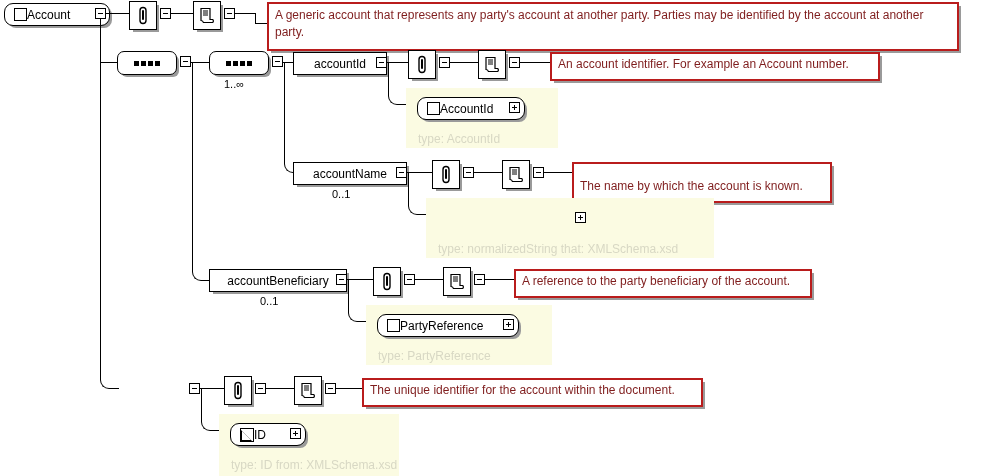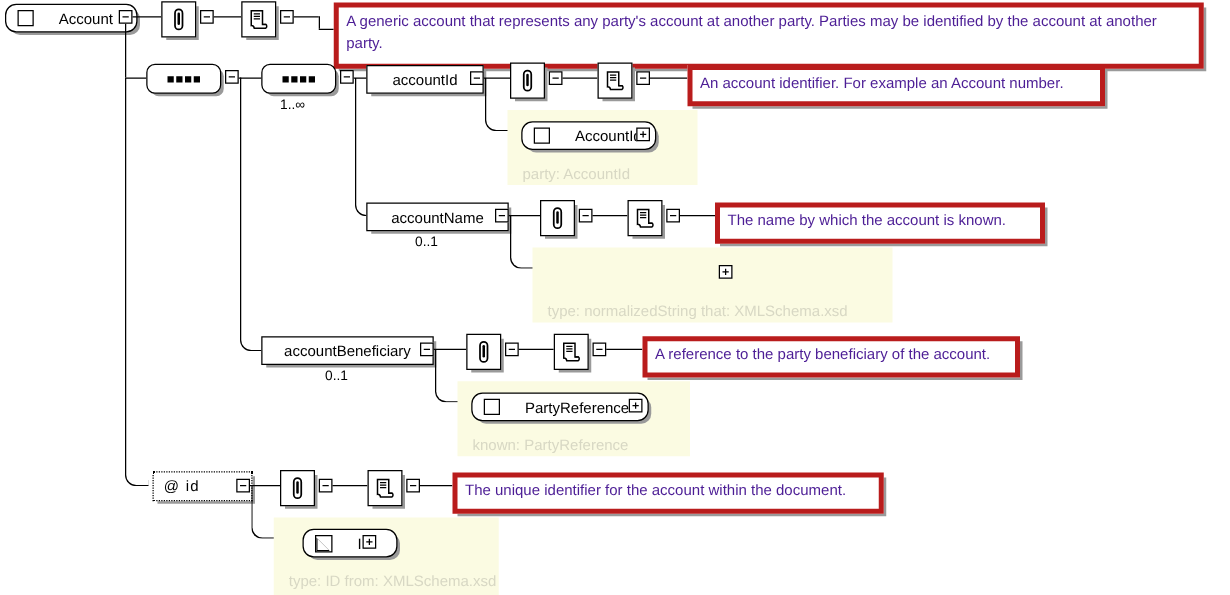--- a/index.html
+++ b/index.html
@@ -27,42 +27,42 @@
   .elbox{position:absolute;border:1px solid #000;background:#fff;
          font-size:12px;color:#000;display:flex;align-items:center;justify-content:center;
          padding:0 7px;white-space:nowrap;}
 
   
   .attrbox{position:absolute;border:1px dotted #000;background:#fff;font-size:12px;
            display:flex;align-items:center;padding:0 8px;white-space:nowrap;letter-spacing:1px;}
 
   
   .octa{position:absolute;border:1px solid #000;background:#fff;border-radius:9px;
-        display:flex;align-items:center;gap:20px;padding:0 9px;font-size:12px;white-space:nowrap;}
+        display:flex;align-items:center;gap:0;padding:0 9px;font-size:12px;white-space:nowrap;}
 
   
   .seq{position:absolute;border:1px solid #000;background:#fff;border-radius:7px;
        display:flex;align-items:center;justify-content:center;}
   .seq .dots{display:flex;align-items:center;}
   .seq .dots i{display:block;width:5px;height:5px;background:#000;margin:0 1px;}
 
   
   .ic-sq{width:11px;height:11px;border:1px solid #000;background:#fff;flex:0 0 auto;}
   .ic-simple{width:12px;height:12px;border:1px solid #000;background:#fff;flex:0 0 auto;position:relative;overflow:hidden;}
   .ic-simple::after{content:"";position:absolute;left:0;bottom:0;width:0;height:0;
         border-left:11px solid #000;border-top:11px solid transparent;}
   .ic-simple::before{content:"";position:absolute;left:1px;bottom:1px;width:0;height:0;
         border-left:9px solid #fff;border-top:9px solid transparent;z-index:2;}
 
   
   .sqic{position:absolute;width:26px;height:27px;border:1px solid #000;background:#fff;
         display:flex;align-items:center;justify-content:center;}
 
   
-  .anno{position:absolute;border:4px solid #b91c1c;background:#fff;font-size:12px;color:#4c1d95;
+  .anno{position:absolute;border:2px solid #b91c1c;background:#fff;font-size:12px;color:#7f1d1d;
         padding:3px 5px 2px 6px;line-height:17px;}
 
   
   .tpanel{position:absolute;background:#fbfbe2;}
   .tlabel{position:absolute;font-size:12px;color:#d8d8c4;white-space:nowrap;}
 
   
   .card{position:absolute;font-size:11px;color:#000;white-space:nowrap;}
 </style>
 </head>
@@ -166,21 +166,21 @@
   <div class="anno shadow" style="left:550px;top:52px;width:315px;height:21px;padding-top:2px;">
     <span>An account identifier. For example an Account number.</span>
   </div>
 
   <div class="tpanel" style="left:406px;top:88px;width:152px;height:60px;"></div>
   <div class="octa shadow" style="left:417px;top:97px;width:88px;height:21px;">
     <span class="ic-sq"></span>
     <span>AccountId</span>
   </div>
   <div class="tgl plus" style="left:509px;top:102px;"></div>
-  <div class="tlabel" style="left:418px;top:132px;">party: AccountId</div>
+  <div class="tlabel" style="left:418px;top:132px;">type: AccountId</div>
 
   <div class="elbox shadow" style="left:293px;top:162px;width:98px;height:21px;">
     <span>accountName</span>
   </div>
   <div class="card" style="left:332px;top:188px;">0..1</div>
   <div class="tgl" style="left:396px;top:167px;"></div>
   <div class="ln-h" style="left:407px;top:172px;width:25px;"></div>
   <div class="elbow" style="left:408px;top:172px;width:18px;height:42px;"></div>
 
   <div class="sqic shadow" style="left:432px;top:160px;">
@@ -195,21 +195,21 @@
   <div class="sqic shadow" style="left:502px;top:160px;">
     <svg width="16" height="17" viewBox="0 0 16 17">
       <path d="M2 1.5 h9 v11 h2.6 a1.8 1.8 0 0 1 0 3 H4.4 A2.4 2.4 0 0 0 2 13.5 z" fill="#fff" stroke="#000" stroke-width="1.2"></path>
       <path d="M4 4 h5 M4 6 h5 M4 8 h5" stroke="#000" stroke-width="1"></path>
       <path d="M11 12.5 h3" stroke="#000" stroke-width="1"></path>
     </svg>
   </div>
   <div class="tgl" style="left:533px;top:167px;"></div>
   <div class="ln-h" style="left:544px;top:172px;width:28px;"></div>
 
-  <div class="anno shadow" style="left:572px;top:162px;width:245px;height:21px;padding-top:2px;">
+  <div class="anno shadow" style="left:572px;top:162px;width:245px;height:21px;padding-top:14px;">
     <span>The name by which the account is known.</span>
   </div>
 
   <div class="tpanel" style="left:426px;top:198px;width:288px;height:60px;"></div>
   <div class="tgl plus" style="left:575px;top:212px;"></div>
   <div class="tlabel" style="left:438px;top:242px;">type: normalizedString that: XMLSchema.xsd</div>
 
   <div class="elbox shadow" style="left:209px;top:269px;width:122px;height:21px;">
     <span>accountBeneficiary</span>
   </div>
@@ -240,25 +240,22 @@
   <div class="anno shadow" style="left:514px;top:269px;width:283px;height:21px;padding-top:2px;">
     <span>A reference to the party beneficiary of the account.</span>
   </div>
 
   <div class="tpanel" style="left:366px;top:305px;width:186px;height:60px;"></div>
   <div class="octa shadow" style="left:377px;top:314px;width:122px;height:21px;">
     <span class="ic-sq"></span>
     <span>PartyReference</span>
   </div>
   <div class="tgl plus" style="left:503px;top:319px;"></div>
-  <div class="tlabel" style="left:378px;top:349px;">known: PartyReference</div>
-
-  <div class="attrbox shadow" style="left:122px;top:377px;width:62px;height:22px;">
-    <span>@ id</span>
-  </div>
+  <div class="tlabel" style="left:378px;top:349px;">type: PartyReference</div>
+
   <div class="tgl" style="left:189px;top:383px;"></div>
   <div class="ln-h" style="left:200px;top:388px;width:24px;"></div>
   <div class="elbow" style="left:201px;top:388px;width:18px;height:42px;"></div>
 
   <div class="sqic shadow" style="left:224px;top:376px;">
     <svg width="12" height="19" viewBox="0 0 12 19">
       <rect x="3" y="1.5" width="6" height="16" rx="3" fill="#fff" stroke="#000" stroke-width="1.4"></rect>
       <rect x="5" y="4" width="2" height="10" rx="1" fill="#000"></rect>
     </svg>
   </div>
@@ -273,20 +270,20 @@
     </svg>
   </div>
   <div class="tgl" style="left:325px;top:383px;"></div>
   <div class="ln-h" style="left:336px;top:388px;width:26px;"></div>
 
   <div class="anno shadow" style="left:362px;top:378px;width:326px;height:21px;padding-top:2px;">
     <span>The unique identifier for the account within the document.</span>
   </div>
 
   <div class="tpanel" style="left:219px;top:414px;width:180px;height:62px;"></div>
-  <div class="octa shadow" style="left:230px;top:423px;width:56px;height:21px;margin-left:12px;">
+  <div class="octa shadow" style="left:230px;top:423px;width:56px;height:21px;">
     <span class="ic-simple"></span>
     <span>ID</span>
   </div>
   <div class="tgl plus" style="left:290px;top:428px;"></div>
   <div class="tlabel" style="left:231px;top:458px;">type: ID from: XMLSchema.xsd</div>
 
 </div>
 
 </body></html>

